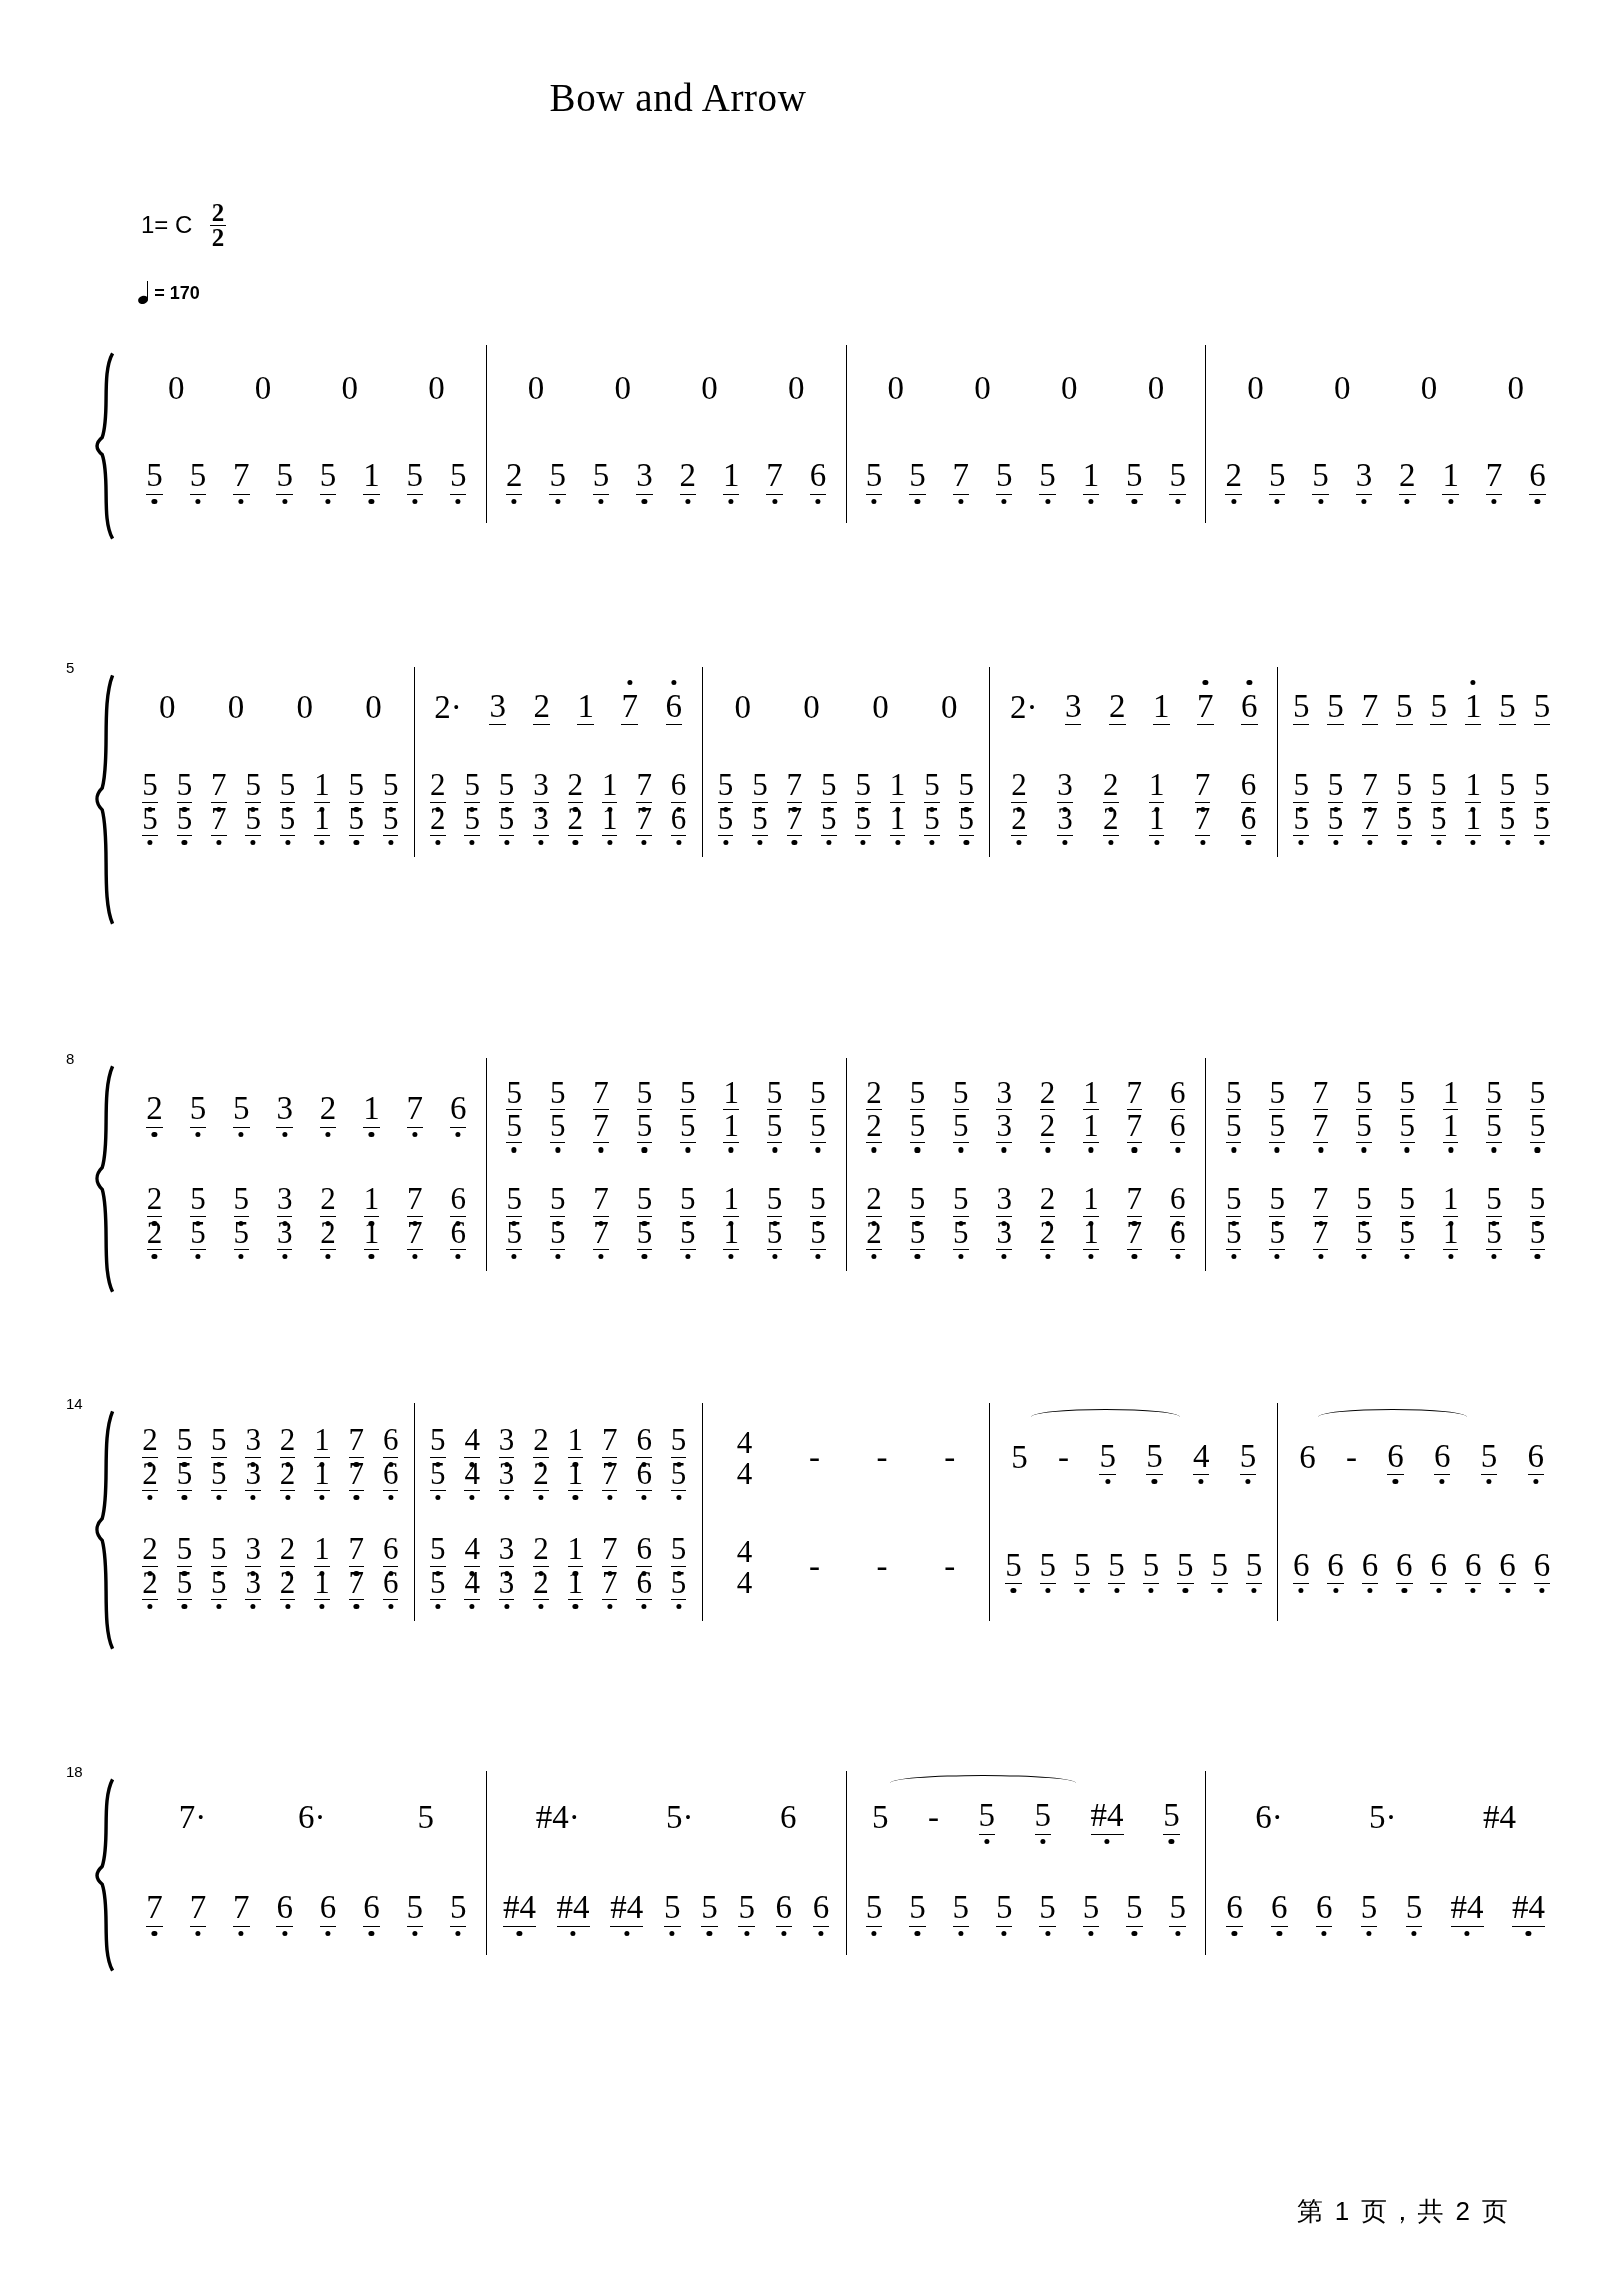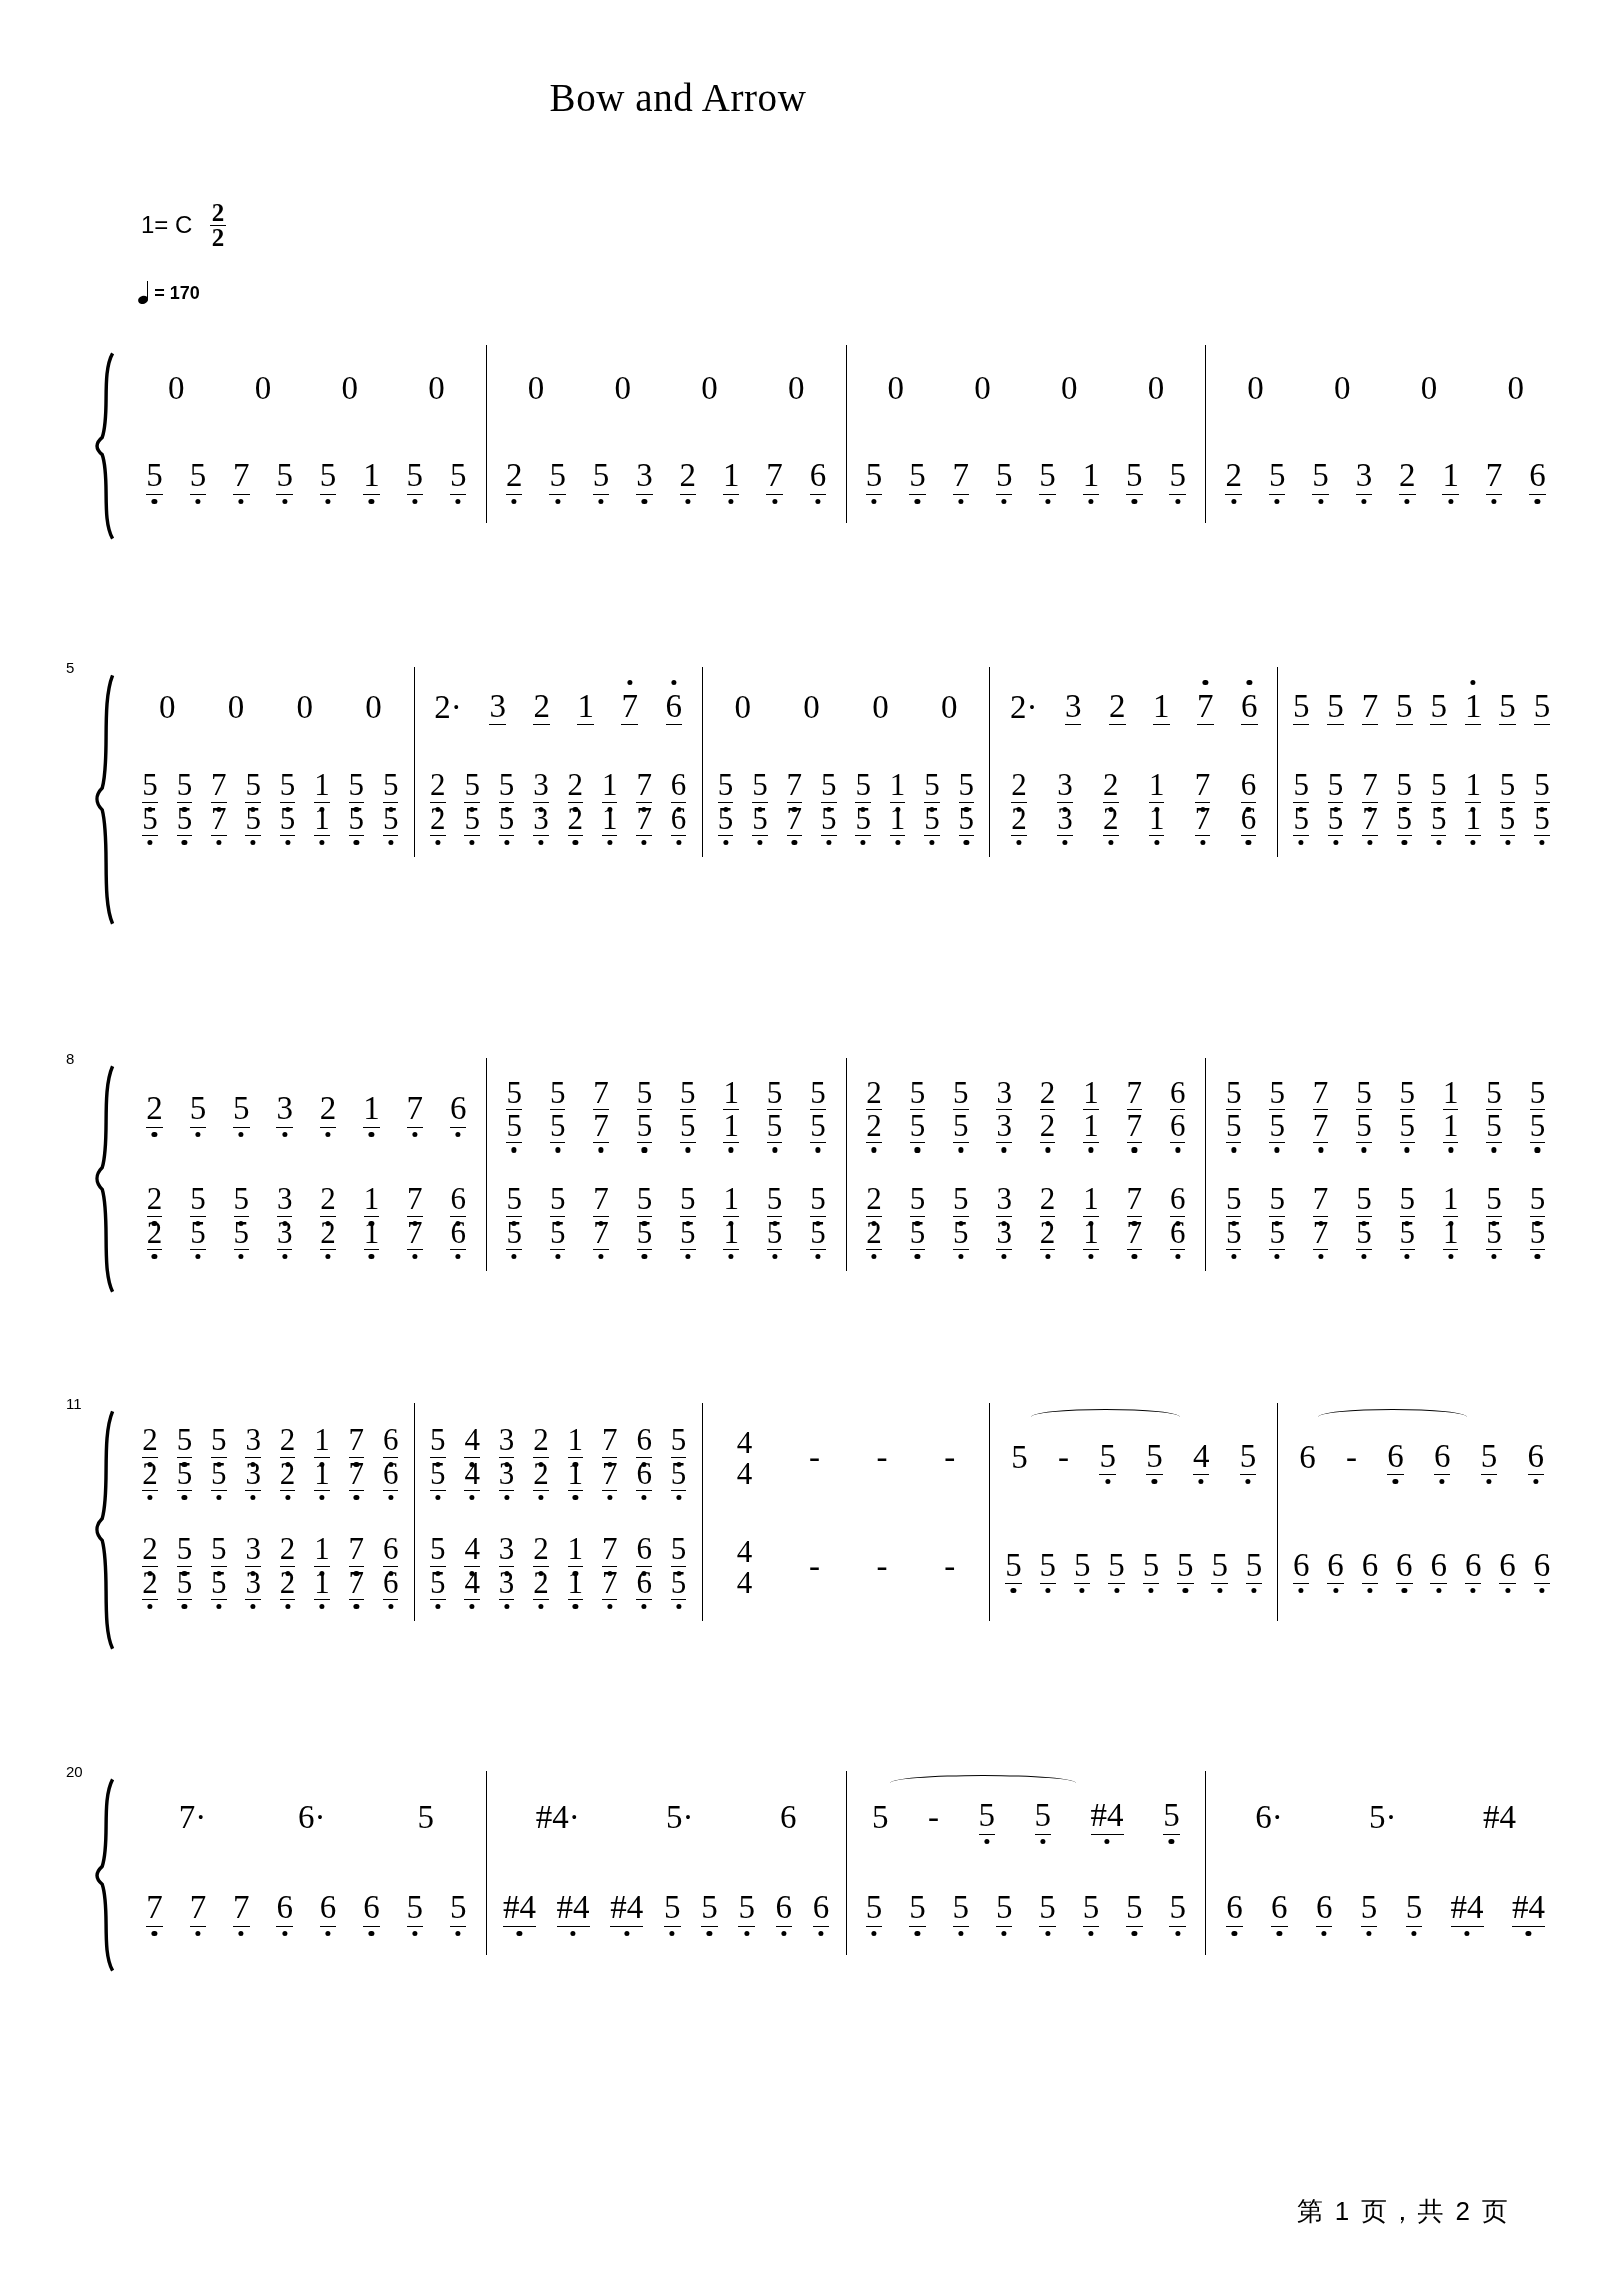--- a/index.html
+++ b/index.html
@@ -785,21 +785,21 @@
           <span class="chordstack">
             <span class="cell small beam1 dot-below">5</span>
             <span class="cell small beam1 dot-below">5</span>
           </span>
         </div>
       </div>
     </div>
   </div>
 
   <div class="system" style="top: 1403px;">
-    <div class="system-number">11</div>
+    <div class="system-number">14</div>
     <div class="brace" style="top: 5.8px;">
       <svg width="26.5" height="242" viewBox="0 0 46 420">
         <path d="M34 4 C14 52 30 142 16 190 C4 202 4 216 16 228 C30 280 14 374 34 416" fill="none" stroke="#000" stroke-width="6"></path>
       </svg>
     </div>
     <div class="staff-rows">
       <div class="row" style="height:109px;">
         <div class="measure">
           <span class="chordstack">
             <span class="cell small beam1 dot-below">2</span>
@@ -992,21 +992,21 @@
           <span class="cell beam1 dot-below">6</span>
           <span class="cell beam1 dot-below">6</span>
           <span class="cell beam1 dot-below">6</span>
           <span class="cell beam1 dot-below">6</span>
         </div>
       </div>
     </div>
   </div>
 
   <div class="system" style="top: 1771px;">
-    <div class="system-number">20</div>
+    <div class="system-number">18</div>
     <div class="brace" style="top: 5.8px;">
       <svg width="26.5" height="196" viewBox="0 0 46 340">
         <path d="M34 4 C14 42 30 114 16 155 C4 166 4 176 16 186 C30 228 14 300 34 336" fill="none" stroke="#000" stroke-width="6"></path>
       </svg>
     </div>
     <div class="staff-rows">
       <div class="row" style="height:92px;">
         <div class="measure">
           <span class="cell">7·</span>
           <span class="cell">6·</span>

